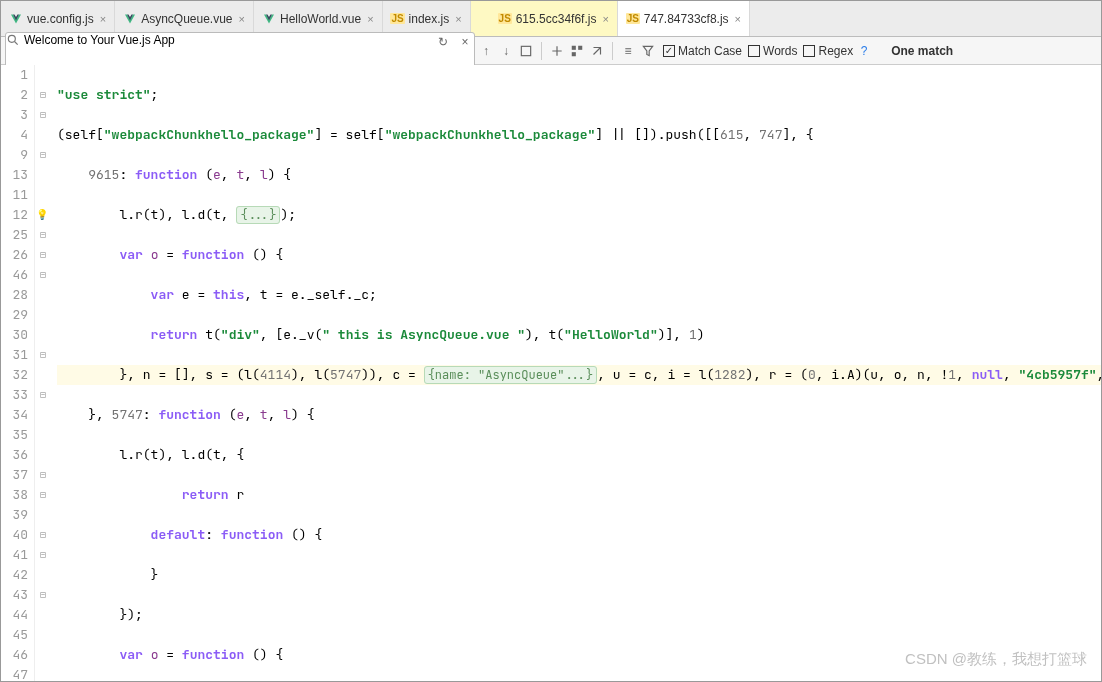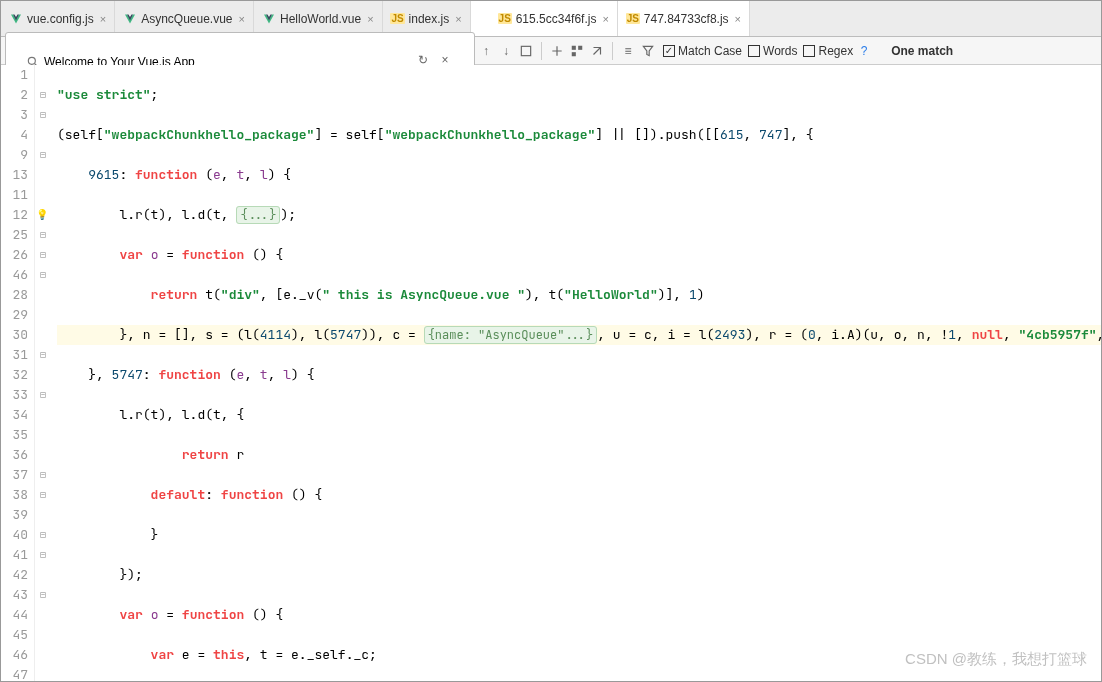--- a/index.html
+++ b/index.html
@@ -3,51 +3,51 @@
 <meta charset="utf-8">
 <style>
 * { box-sizing: border-box; margin: 0; padding: 0; }
 body { font-family: "Segoe UI", Arial, sans-serif; font-size: 12px; background: #fff; color: #000; overflow: hidden; }
 .ide { width: 1102px; height: 682px; display: flex; flex-direction: column; border: 1px solid #999; }
 
 
 .tabs { display: flex; align-items: center; height: 36px; background: #ececec; border-bottom: 1px solid #bcbcbc; }
 .tab { display: flex; align-items: center; gap: 4px; padding: 0 8px; height: 100%; font-size: 12px; color: #333; border-right: 1px solid #d9d9d9; cursor: pointer; }
 .tab.active { background: #fff; }
-.tab.highlight { background: #ffffff; padding-left: 27px; }
+.tab.highlight { background: #fef9c3; padding-left: 27px; }
 .tab .icon { width: 14px; height: 14px; display: inline-flex; align-items: center; justify-content: center; }
 .tab .close { color: #888; font-size: 11px; margin-left: 2px; }
 .icon.vue svg { width:12px; height:12px; }
 .icon.js { color:#c28b00; font-size:10px; font-weight:bold; position:relative; }
 .icon.js::before { content:"JS"; background:#ffe79a; padding:0 1px; border-radius:1px; }
 
 
 .searchbar { display: flex; align-items: center; height: 28px; background: #f6f6f6; border-bottom: 1px solid #ccc; padding: 0 4px; gap: 2px; }
-.search-input-wrap { display:flex; align-items:flex-end; flex: 0 0 470px; height: 38px; border: 1px solid #bbb; border-radius: 3px; background:#fff; padding: 0 20px; gap:4px; }
+.search-input-wrap { display:flex; align-items:flex-start; flex: 0 0 470px; height: 38px; border: 1px solid #bbb; border-radius: 3px; background:#fff; padding: 0 0; gap:4px; }
 .search-input-wrap .q { width: 14px; color:#666; display:inline-flex; }
 .search-input { border: none; outline: none; flex:1; font-size: 12px; }
 .sb-icon { width: 18px; height: 18px; color:#666; display:inline-flex; align-items:center; justify-content:center; cursor:pointer; }
 .sb-icon svg { width:14px; height:14px; }
 .sep { width:1px; height:18px; background:#ccc; margin:0 4px; }
 .check { display:inline-flex; align-items:center; gap:3px; color:#333; font-size:12px; margin-left:4px; cursor:pointer; }
 .check .box { width:12px; height:12px; border:1px solid #333; display:inline-flex; align-items:center; justify-content:center; font-size:10px; }
 .match { color:#333; font-weight:600; margin-left:16px; }
 
 
 .editor { flex:1; display:flex; overflow:hidden; font-family: "JetBrains Mono","Consolas",monospace; font-size: 13px; line-height: 20px; }
 .gutter { width: 34px; background:#fff; border-right:1px solid #eee; text-align:right; color:#9a9a9a; padding-right:6px; }
 .gutter .ln { height:20px; }
 .fold { width: 16px; background:#fff; }
 .fold .fl { height:20px; display:flex; align-items:center; justify-content:center; color:#aaa; font-size:10px; }
 .code { flex:1; background:#fff; white-space:pre; overflow:auto; padding-left:6px; position:relative; }
 .row { height:20px; }
 .row.cur { background:#fffbe6; }
-.kw { color:#ef4444; font-weight:bold; }
+.kw { color:#8b5cf6; font-weight:bold; }
 .str { color:#1b8a3a; font-weight:bold; }
-.num { color:#0c4a6e; }
+.num { color:#737373; }
 .id { color:#8a3b8f; }
 .fold-txt { background:#e8f4e8; border:1px solid #b7dab7; color:#5a8e5a; border-radius:3px; padding:0 3px; font-size:12px; }
 
 
 .wm { position:absolute; right:14px; bottom:12px; color:rgba(150,150,150,.6); font-size:15px; font-family:"Microsoft YaHei",sans-serif; pointer-events:none; }
 </style>
 </head>
 <body>
 
 <div class="ide">
@@ -217,22 +217,23 @@
         <div class="fl"></div>
         <div class="fl"></div>
         <div class="fl"></div>
     </div>
     <div class="code">
 <div class="row"><span class="str">"use strict"</span>;</div>
 <div class="row">(self[<span class="str">"webpackChunkhello_package"</span>] = self[<span class="str">"webpackChunkhello_package"</span>] || []).push([[<span class="num">615</span>, <span class="num">747</span>], {</div>
 <div class="row">    <span class="num">9615</span>: <span class="kw">function</span> (<span class="id">e</span>, <span class="id">t</span>, <span class="id">l</span>) {</div>
 <div class="row">        l.r(t), l.d(t, <span class="fold-txt">{...}</span>);</div>
 <div class="row">        <span class="kw">var</span> <span class="id">o</span> = <span class="kw">function</span> () {</div>
+<div class="row">            <span class="kw">var</span> e = <span class="kw">this</span>, t = e._self._c;</div>
 <div class="row">            <span class="kw">return</span> t(<span class="str">"div"</span>, [e._v(<span class="str">" this is AsyncQueue.vue "</span>), t(<span class="str">"HelloWorld"</span>)], <span class="num">1</span>)</div>
-<div class="row cur">        }, n = [], s = (l(<span class="num">4114</span>), l(<span class="num">5747</span>)), c = <span class="fold-txt">{name: "AsyncQueue"...}</span>, u = c, i = l(<span class="num">2493</span>), r = (<span class="num">0</span>, i.A)(u, o, n, !<span class="num">1</span>, <span class="kw">null</span>, <span class="str">"4cb5957f"</span>, ), a = r.</div>
+<div class="row cur">        }, n = [], s = (l(<span class="num">4114</span>), l(<span class="num">5747</span>)), c = <span class="fold-txt">{name: "AsyncQueue"...}</span>, u = c, i = l(<span class="num">1282</span>), r = (<span class="num">0</span>, i.A)(u, o, n, !<span class="num">1</span>, <span class="kw">null</span>, <span class="str">"4cb5957f"</span>, ), a = r.</div>
 <div class="row">    }, <span class="num">5747</span>: <span class="kw">function</span> (<span class="id">e</span>, <span class="id">t</span>, <span class="id">l</span>) {</div>
 <div class="row">        l.r(t), l.d(t, {</div>
 <div class="row">                <span class="kw">return</span> r</div>
 <div class="row">            <span class="kw">default</span>: <span class="kw">function</span> () {</div>
 <div class="row">            }</div>
 <div class="row">        });</div>
 <div class="row">        <span class="kw">var</span> <span class="id">o</span> = <span class="kw">function</span> () {</div>
 <div class="row">            <span class="kw">var</span> e = <span class="kw">this</span>, t = e._self._c;</div>
 
 

